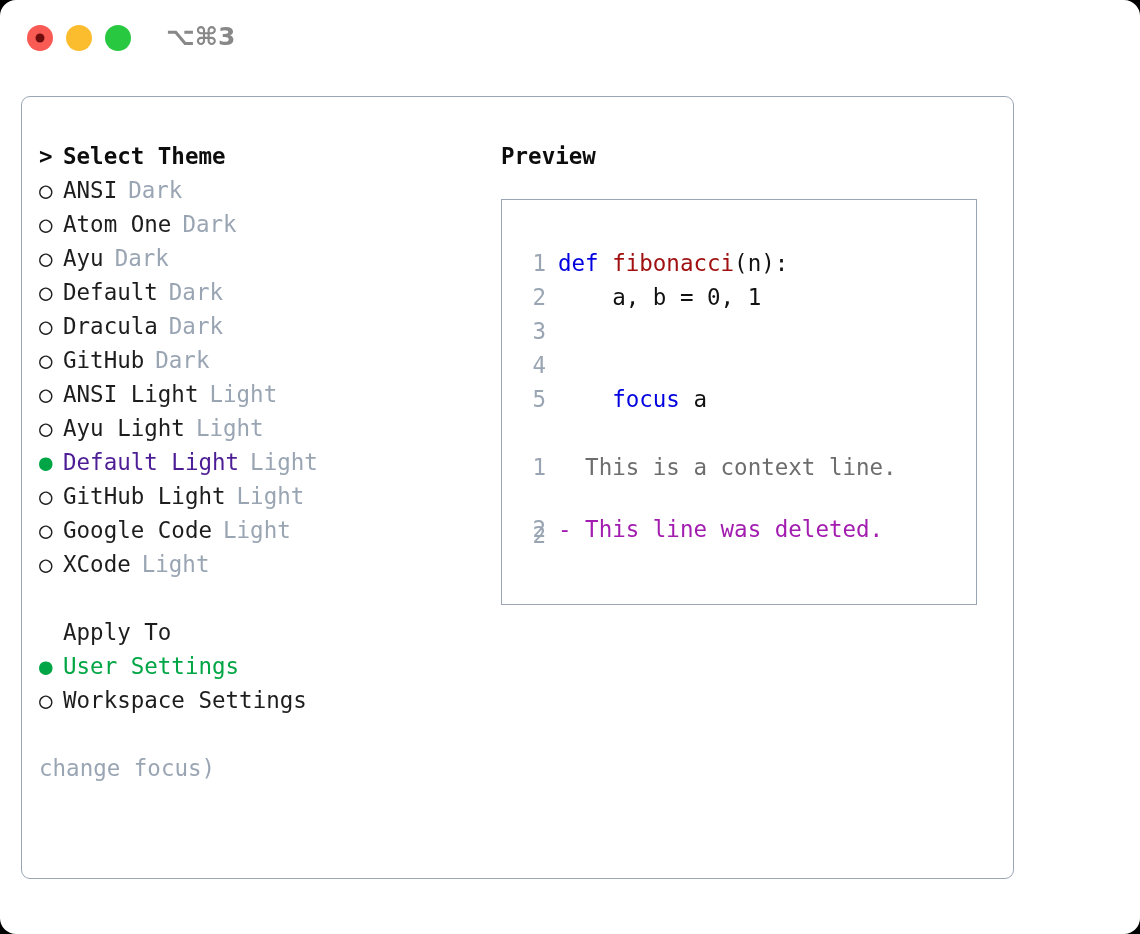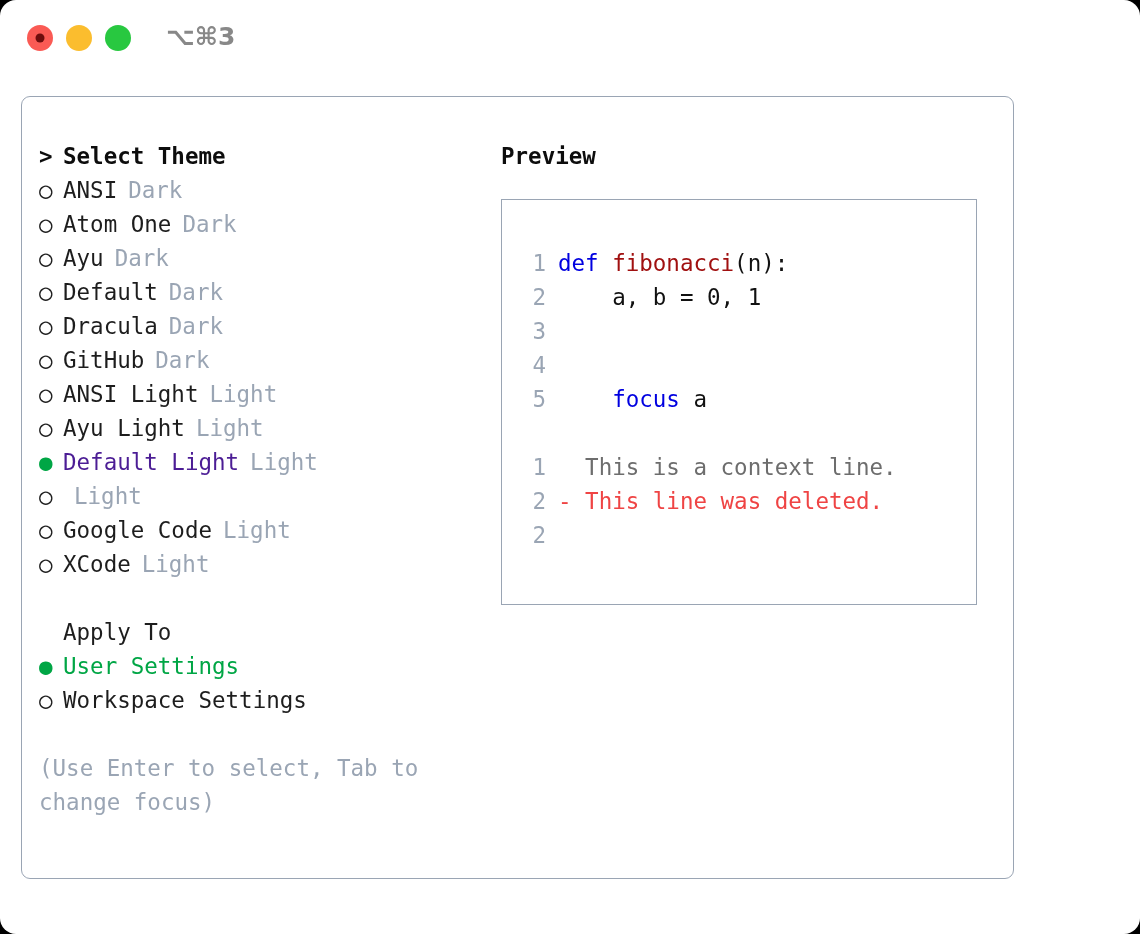--- a/index.html
+++ b/index.html
@@ -184,21 +184,21 @@
     margin-right: 12px;
   }
   .code-text { color: #111111; }
   .tok-kw   { color: #0000e0; text-align: right; }
   .tok-fn   { color: #a01010; }
   .tok-plain{ color: #111111; }
 
   .gap-line { height: 34px; }
 
   .diff-ctx  { color: #6d6d6d; }
-  .diff-del  { color: #ef4444; }
+  .diff-del  { color: #a21caf; margin-top: 28px; }
   .diff-add  { color: #00bb22; }
 </style>
 </head>
 <body>
 
 <div id="window">
 
   <div id="titlebar">
     <div class="traffic-lights">
       <span class="light red"></span>
@@ -219,36 +219,35 @@
       <div id="theme-items">
           <div class="list-line mono theme-row"><span class="bullet">○</span><span class="theme-name">ANSI</span><span class="theme-kind">Dark</span></div>
           <div class="list-line mono theme-row"><span class="bullet">○</span><span class="theme-name">Atom One</span><span class="theme-kind">Dark</span></div>
           <div class="list-line mono theme-row"><span class="bullet">○</span><span class="theme-name">Ayu</span><span class="theme-kind">Dark</span></div>
           <div class="list-line mono theme-row"><span class="bullet">○</span><span class="theme-name">Default</span><span class="theme-kind">Dark</span></div>
           <div class="list-line mono theme-row"><span class="bullet">○</span><span class="theme-name">Dracula</span><span class="theme-kind">Dark</span></div>
           <div class="list-line mono theme-row"><span class="bullet">○</span><span class="theme-name">GitHub</span><span class="theme-kind">Dark</span></div>
           <div class="list-line mono theme-row"><span class="bullet">○</span><span class="theme-name">ANSI Light</span><span class="theme-kind">Light</span></div>
           <div class="list-line mono theme-row"><span class="bullet">○</span><span class="theme-name">Ayu Light</span><span class="theme-kind">Light</span></div>
           <div class="list-line mono theme-row selected"><span class="bullet sel">●</span><span class="theme-name">Default Light</span><span class="theme-kind">Light</span></div>
-          <div class="list-line mono theme-row"><span class="bullet">○</span><span class="theme-kind">Light</span></div>
+          <div class="list-line mono theme-row"><span class="bullet">○</span><span class="theme-name">GitHub Light</span><span class="theme-kind">Light</span></div>
           <div class="list-line mono theme-row"><span class="bullet">○</span><span class="theme-name">Google Code</span><span class="theme-kind">Light</span></div>
           <div class="list-line mono theme-row"><span class="bullet">○</span><span class="theme-name">XCode</span><span class="theme-kind">Light</span></div>
         </div>
 
       <div class="spacer-row"></div>
 
       <div id="apply-header" class="mono">Apply To</div>
 
       <div id="apply-items">
           <div class="list-line mono apply-row selected"><span class="bullet sel">●</span><span class="apply-label">User Settings</span></div>
           <div class="list-line mono apply-row"><span class="bullet">○</span><span class="apply-label">Workspace Settings</span></div>
         </div>
 
       <div id="hint" class="mono">
-        <div>(Use Enter to select, Tab to</div>
         <div>change focus)</div>
       </div>
     </div>
 
     <div id="preview-column">
       <div id="preview-title" class="mono">Preview</div>
       <div id="preview-box">
         <div id="code-lines">
             <div class="code-line mono"><span class="lineno">1</span><span class="code-text"><span class="tok-kw">def </span><span class="tok-fn">fibonacci</span><span class="tok-plain">(n):</span></span></div>
             <div class="code-line mono"><span class="lineno">2</span><span class="code-text"><span class="tok-plain">    a, b = 0, 1</span></span></div>

